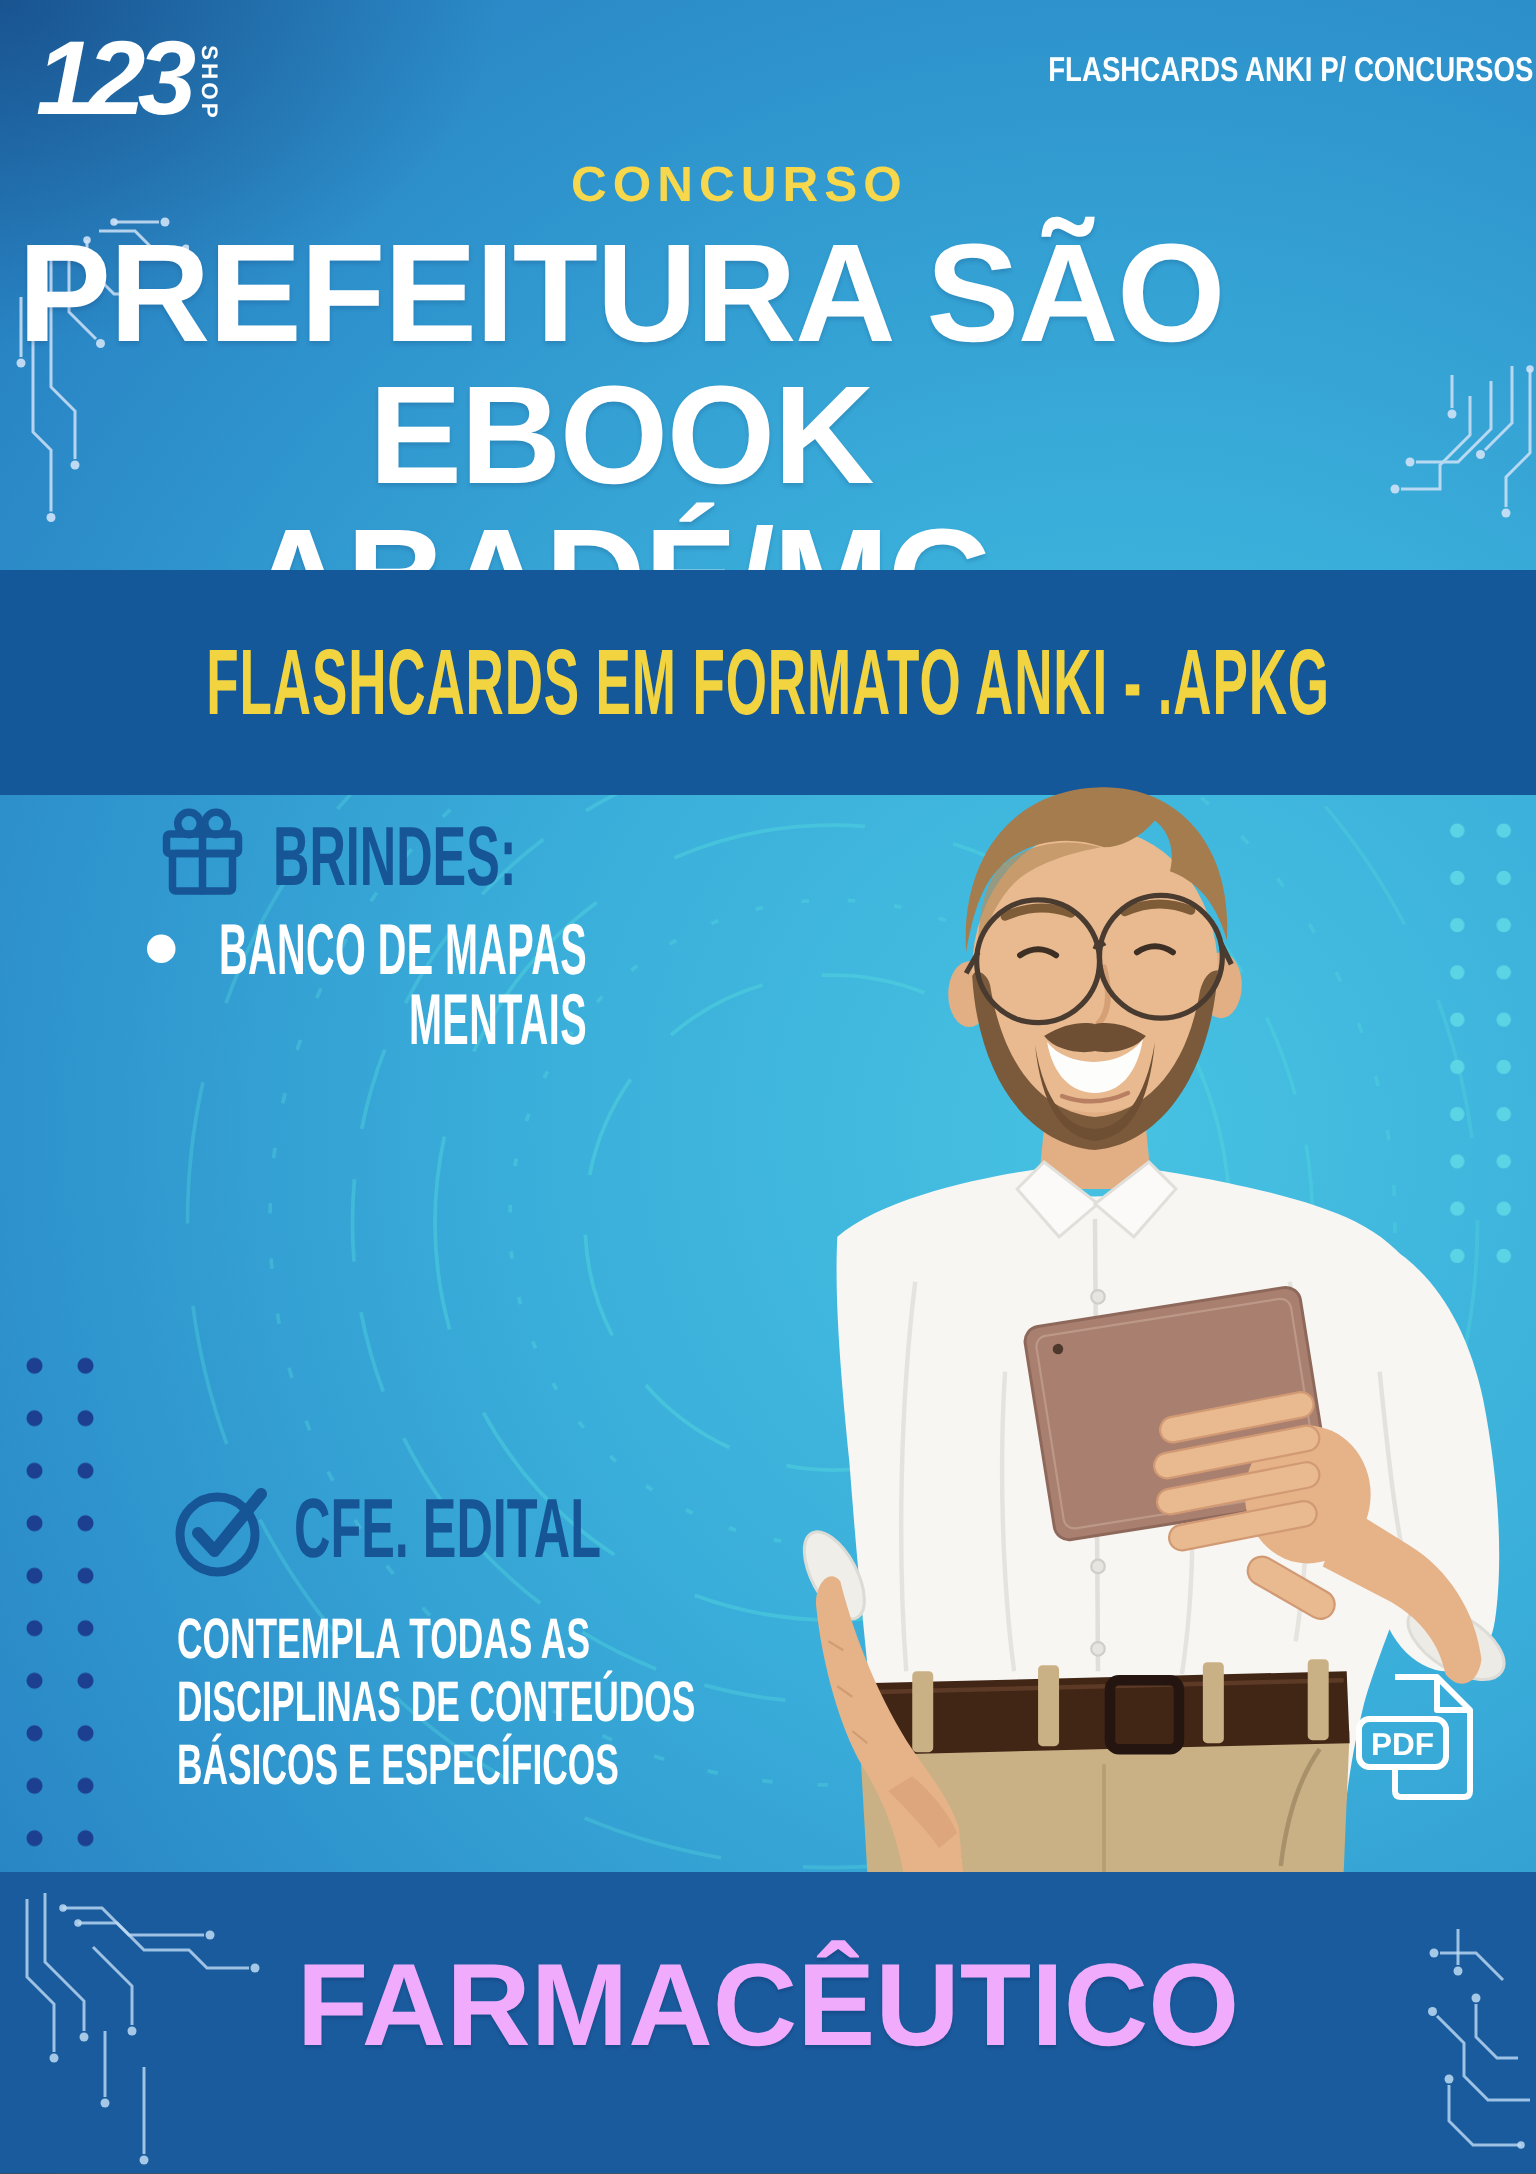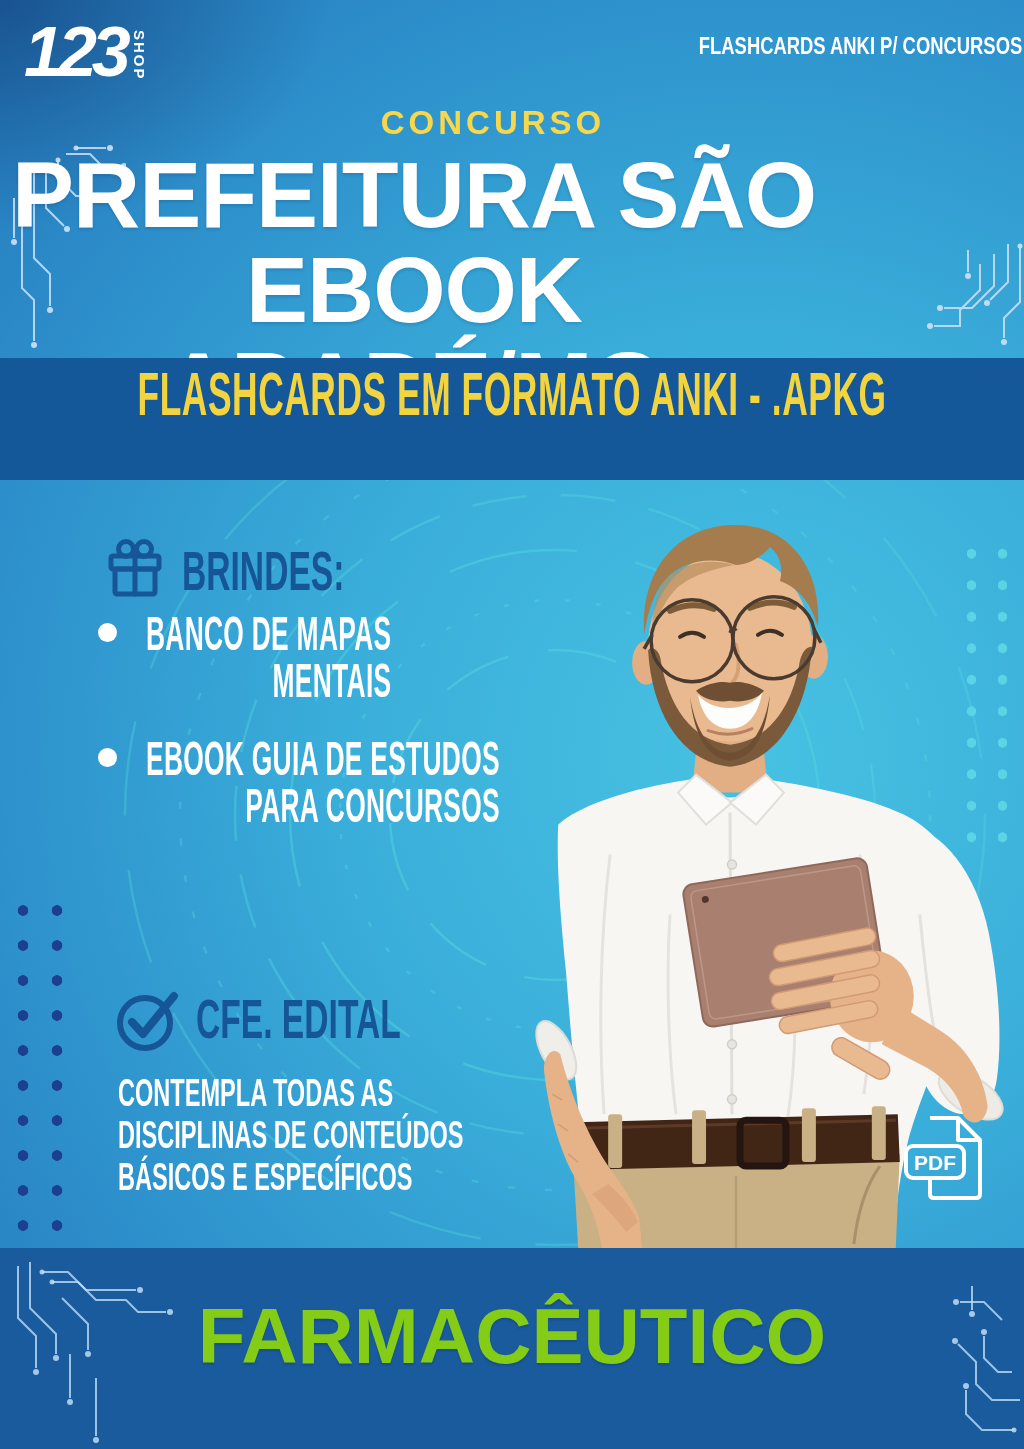--- a/index.html
+++ b/index.html
@@ -15,38 +15,38 @@
   .cond{display:inline-block;white-space:nowrap;transform-origin:left center;font-weight:700;}
   
   .logo{left:24px;top:22px;display:flex;align-items:flex-start;color:#fff;}
   .logo-number{font-size:70px;line-height:60px;font-weight:900;font-style:italic;letter-spacing:-5px;}
   .logo-sub{writing-mode:vertical-rl;font-size:15px;font-weight:700;letter-spacing:2px;margin-left:5px;margin-top:8px;}
   .tagline{right:18px;top:33px;color:#fff;font-size:23px;transform:scaleX(.8);transform-origin:right center;font-weight:700;white-space:nowrap;}
   
   .kicker{left:0;top:104px;width:1024px;text-align:center;color:#F7D74B;font-size:33px;font-weight:800;letter-spacing:4px;transform:translateX(-19px);}
   .title{left:0;top:148px;width:828px;text-align:center;color:#fff;font-weight:700;font-size:93px;line-height:95px;letter-spacing:-1px;text-shadow:0 2px 3px rgba(10,40,90,.18);}
   
-  .band{left:0;top:358px;width:1024px;height:122px;background:#15589A;display:flex;align-items:flex-start;justify-content:center;}
+  .band{left:0;top:380px;width:1024px;height:150px;background:#15589A;display:flex;align-items:center;justify-content:center;}
   .band-text{color:#F2D441;font-size:62px;font-weight:700;transform:scaleX(.57);transform-origin:center;white-space:nowrap;letter-spacing:1px;}
   
   .brindes-row{left:106px;top:538px;display:flex;gap:18px;}
   .navy{color:#175696;}
   .h-cond{font-size:56px;transform:scaleX(.6);}
   .benefit-list{left:98px;top:610px;width:560px;list-style:none;margin:0;padding:0;}
   .benefit-item{display:flex;margin-bottom:31px;}
   .bullet-dot{flex:0 0 19px;width:19px;height:19px;border-radius:50%;background:#fff;margin-top:13px;}
   .benefit-text{margin-left:29px;color:#fff;text-align:right;}
   .benefit-text span{display:block;font-size:48px;line-height:47px;font-weight:700;transform:scaleX(.55);transform-origin:left center;white-space:nowrap;letter-spacing:.5px;}
   
   .cfe-row{left:114px;top:986px;display:flex;gap:14px;}
   .contempla{left:118px;top:1072px;color:#fff;}
   .contempla span{display:block;font-size:38px;line-height:42px;font-weight:700;transform:scaleX(.62);transform-origin:left center;white-space:nowrap;}
   
   .footer-band{left:0;top:1248px;width:1024px;height:201px;background:#1A5B9D;display:flex;align-items:center;justify-content:center;}
-  .footer-role{color:#84cc16;font-size:78px;font-weight:700;letter-spacing:0;transform:translateY(-12px);text-shadow:0 2px 2px rgba(10,40,90,.25);}
+  .footer-role{color:#f0abfc;font-size:78px;font-weight:700;letter-spacing:0;transform:translateY(-12px);text-shadow:0 2px 2px rgba(10,40,90,.25);}
   
   .dots-left{left:6px;top:893px;width:68px;height:350px;
     background-image:radial-gradient(circle,#1D3F8F 5px,rgba(29,63,143,0) 5.6px);background-size:34px 35px;}
   .dots-right{left:956px;top:538px;width:62px;height:315px;
     background-image:radial-gradient(circle,rgba(96,217,230,.85) 4.5px,rgba(96,217,230,0) 5px);background-size:31px 31.5px;}
   svg{display:block;}
 </style>
 </head>
 <body>
 
@@ -237,27 +237,20 @@
   </div>
 
   <ul class="abs benefit-list">
     <li class="benefit-item">
       <span class="bullet-dot"></span>
       <div class="benefit-text">
         <span>BANCO DE MAPAS</span>
         <span>MENTAIS</span>
       </div>
     </li>
-    <li class="benefit-item">
-      <span class="bullet-dot"></span>
-      <div class="benefit-text">
-        <span>EBOOK GUIA DE ESTUDOS</span>
-        <span>PARA CONCURSOS</span>
-      </div>
-    </li>
   </ul>
 
   <div class="abs cfe-row">
     <svg width="68" height="68" viewBox="0 0 68 68">
       <circle cx="31" cy="37" r="25" fill="none" stroke="#175696" stroke-width="6"></circle>
       <path d="M18 36 L29 48 L60 10" fill="none" stroke="#175696" stroke-width="8" stroke-linecap="round" stroke-linejoin="round"></path>
     </svg>
     <span class="cond h-cond navy">CFE. EDITAL</span>
   </div>
   <div class="abs contempla">

